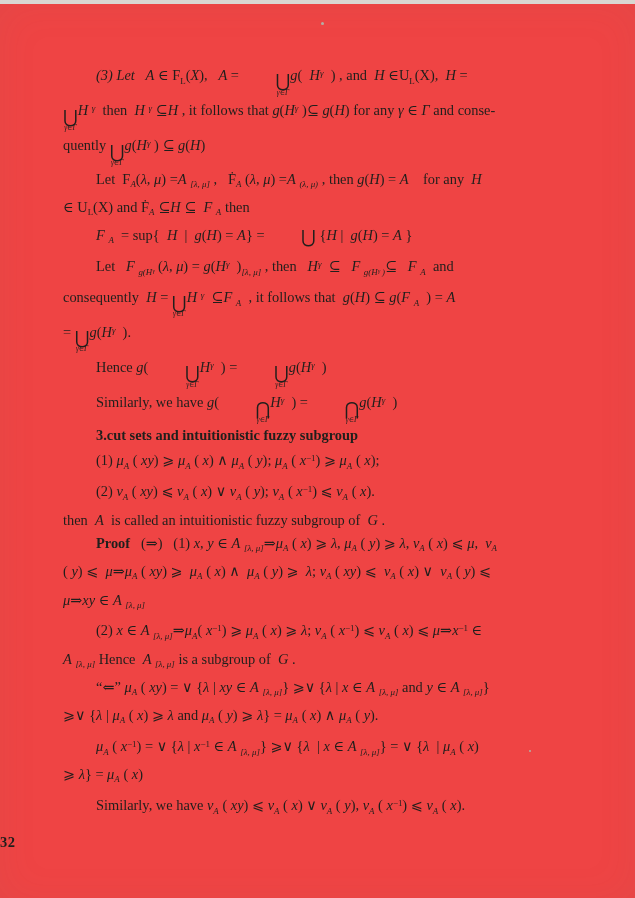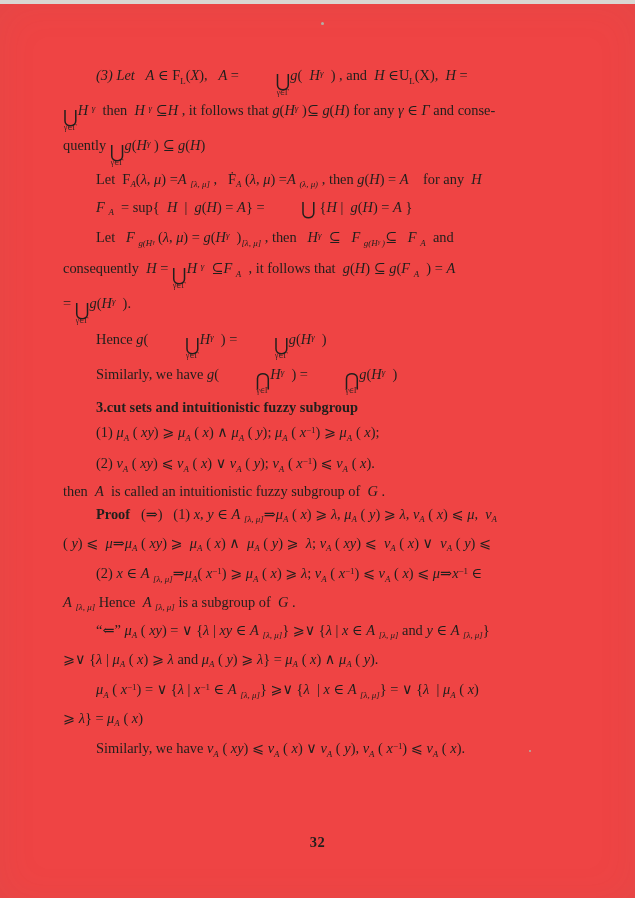--- a/index.html
+++ b/index.html
@@ -29,26 +29,25 @@
   .sup{font-size:0.62em;vertical-align:0.48em;}
   .sub.it,.sup.it{font-style:italic;}
   .bop{
     display:inline-flex;
     flex-direction:column;
     align-items:center;
     vertical-align:-0.5em;
     line-height:1;
   }
   .bop .sym{font-size:1.25em;line-height:0.9;}
-  .bop .und{font-size:0.5em;line-height:1.05;}
+  .bop .und{font-size:0.5em;font-style:italic;line-height:1.05;}
   .bop.solo{vertical-align:-0.18em;}
   .pagenum{
     position:absolute;
     left:0;right:0;top:830px;
-    text-align:center;
     font-size:14.5px;
     font-weight:700;
     letter-spacing:0.5px;
   }
   .speck{
     position:absolute;
     border-radius:50%;
     background:#b3afa5;
   }
 </style>
@@ -56,32 +55,34 @@
 <body>
 
 <div class="page">
   <div class="speck" style="left:321px;top:18px;width:3px;height:3px;"></div>
   <div class="speck" style="left:529px;top:746px;width:2px;height:2px;"></div>
   <div class="content">
       <div class="line ind"><span class="it">(3) Let</span>   <span class="it">A</span> ∈ F<span class="sub">L</span>(<span class="it">X</span>),   <span class="it">A</span> = <span class="bop"><span class="sym">⋃</span><span class="und">γ∈Γ</span></span><span class="it">g</span>(  <span class="it">H</span><span class="sup it">γ</span>  ) , and  <span class="it">H</span> ∈U<span class="sub">L</span>(X),  <span class="it">H</span> =</div>
       <div class="line"><span class="bop"><span class="sym">⋃</span><span class="und">γ∈Γ</span></span><span class="it">H</span> <span class="sup it">γ</span>  then  <span class="it">H</span> <span class="sup it">γ</span> ⊆<span class="it">H</span> , it follows that <span class="it">g</span>(<span class="it">H</span><span class="sup it">γ</span> )⊆ <span class="it">g</span>(<span class="it">H</span>) for any <span class="it">γ</span> ∈ <span class="it">Γ</span> and conse-</div>
       <div class="line">quently <span class="bop"><span class="sym">⋃</span><span class="und">γ∈Γ</span></span><span class="it">g</span>(<span class="it">H</span><span class="sup it">γ</span> ) ⊆ <span class="it">g</span>(<span class="it">H</span>)</div>
       <div class="line ind">Let  F<span class="sub it">A</span>(<span class="it">λ</span>, <span class="it">μ</span>) =<span class="it">A</span> <span class="sub it">[λ, μ]</span> ,   Ḟ<span class="sub it">A</span> (<span class="it">λ</span>, <span class="it">μ</span>) =<span class="it">A</span> <span class="sub it">(λ, μ)</span> , then <span class="it">g</span>(<span class="it">H</span>) = <span class="it">A</span>    for any  <span class="it">H</span></div>
+      <div class="line">∈ U<span class="sub">L</span>(X) and Ḟ<span class="sub it">A</span> ⊆<span class="it">H</span> ⊆  <span class="it">F</span> <span class="sub it">A</span> then</div>
       <div class="line ind"><span class="it">F</span> <span class="sub it">A</span>  = sup{  <span class="it">H</span>  |  <span class="it">g</span>(<span class="it">H</span>) = <span class="it">A</span>} = <span class="bop solo"><span class="sym">⋃</span></span> {<span class="it">H</span> |  <span class="it">g</span>(<span class="it">H</span>) = <span class="it">A</span> }</div>
       <div class="line ind">Let   <span class="it">F</span> <span class="sub it">g(Hᵞ</span> (<span class="it">λ</span>, <span class="it">μ</span>) = <span class="it">g</span>(<span class="it">H</span><span class="sup it">γ</span>  )<span class="sub it">[λ, μ]</span> , then   <span class="it">H</span><span class="sup it">γ</span>  ⊆   <span class="it">F</span> <span class="sub it">g(Hᵞ )</span>⊆   <span class="it">F</span> <span class="sub it">A</span>  and</div>
       <div class="line">consequently  <span class="it">H</span> = <span class="bop"><span class="sym">⋃</span><span class="und">γ∈Γ</span></span><span class="it">H</span> <span class="sup it">γ</span>  ⊆<span class="it">F</span> <span class="sub it">A</span>  , it follows that  <span class="it">g</span>(<span class="it">H</span>) ⊆ <span class="it">g</span>(<span class="it">F</span> <span class="sub it">A</span>  ) = <span class="it">A</span></div>
       <div class="line">= <span class="bop"><span class="sym">⋃</span><span class="und">γ∈Γ</span></span><span class="it">g</span>(<span class="it">H</span><span class="sup it">γ</span>  ).</div>
       <div class="line ind">Hence <span class="it">g</span>( <span class="bop"><span class="sym">⋃</span><span class="und">γ∈Γ</span></span><span class="it">H</span><span class="sup it">γ</span>  ) = <span class="bop"><span class="sym">⋃</span><span class="und">γ∈Γ</span></span><span class="it">g</span>(<span class="it">H</span><span class="sup it">γ</span>  )</div>
       <div class="line ind">Similarly, we have <span class="it">g</span>( <span class="bop"><span class="sym">⋂</span><span class="und">γ∈Γ</span></span><span class="it">H</span><span class="sup it">γ</span>  ) = <span class="bop"><span class="sym">⋂</span><span class="und">γ∈Γ</span></span><span class="it">g</span>(<span class="it">H</span><span class="sup it">γ</span>  )</div>
       <div class="line ind"><span class="bd">3.cut sets and intuitionistic fuzzy subgroup</span></div>
       <div class="line ind">(1) <span class="it">μ</span><span class="sub it">A</span> ( <span class="it">xy</span>) ⩾ <span class="it">μ</span><span class="sub it">A</span> ( <span class="it">x</span>) ∧ <span class="it">μ</span><span class="sub it">A</span> ( <span class="it">y</span>); <span class="it">μ</span><span class="sub it">A</span> ( <span class="it">x</span><span class="sup">−1</span>) ⩾ <span class="it">μ</span><span class="sub it">A</span> ( <span class="it">x</span>);</div>
       <div class="line ind">(2) <span class="it">ν</span><span class="sub it">A</span> ( <span class="it">xy</span>) ⩽ <span class="it">ν</span><span class="sub it">A</span> ( <span class="it">x</span>) ∨ <span class="it">ν</span><span class="sub it">A</span> ( <span class="it">y</span>); <span class="it">ν</span><span class="sub it">A</span> ( <span class="it">x</span><span class="sup">−1</span>) ⩽ <span class="it">ν</span><span class="sub it">A</span> ( <span class="it">x</span>).</div>
       <div class="line">then  <span class="it">A</span>  is called an intuitionistic fuzzy subgroup of  <span class="it">G</span> .</div>
       <div class="line ind"><span class="bd">Proof</span>   (⇒)   (1) <span class="it">x</span>, <span class="it">y</span> ∈ <span class="it">A</span> <span class="sub it">[λ, μ]</span>⇒<span class="it">μ</span><span class="sub it">A</span> ( <span class="it">x</span>) ⩾ <span class="it">λ</span>, <span class="it">μ</span><span class="sub it">A</span> ( <span class="it">y</span>) ⩾ <span class="it">λ</span>, <span class="it">ν</span><span class="sub it">A</span> ( <span class="it">x</span>) ⩽ <span class="it">μ</span>,  <span class="it">ν</span><span class="sub it">A</span></div>
       <div class="line">( <span class="it">y</span>) ⩽  <span class="it">μ</span>⇒<span class="it">μ</span><span class="sub it">A</span> ( <span class="it">xy</span>) ⩾  <span class="it">μ</span><span class="sub it">A</span> ( <span class="it">x</span>) ∧  <span class="it">μ</span><span class="sub it">A</span> ( <span class="it">y</span>) ⩾  <span class="it">λ</span>; <span class="it">ν</span><span class="sub it">A</span> ( <span class="it">xy</span>) ⩽  <span class="it">ν</span><span class="sub it">A</span> ( <span class="it">x</span>) ∨  <span class="it">ν</span><span class="sub it">A</span> ( <span class="it">y</span>) ⩽</div>
+      <div class="line"><span class="it">μ</span>⇒<span class="it">xy</span> ∈ <span class="it">A</span> <span class="sub it">[λ, μ]</span></div>
       <div class="line ind">(2) <span class="it">x</span> ∈ <span class="it">A</span> <span class="sub it">[λ, μ]</span>⇒<span class="it">μ</span><span class="sub it">A</span>( <span class="it">x</span><span class="sup">−1</span>) ⩾ <span class="it">μ</span><span class="sub it">A</span> ( <span class="it">x</span>) ⩾ <span class="it">λ</span>; <span class="it">ν</span><span class="sub it">A</span> ( <span class="it">x</span><span class="sup">−1</span>) ⩽ <span class="it">ν</span><span class="sub it">A</span> ( <span class="it">x</span>) ⩽ <span class="it">μ</span>⇒<span class="it">x</span><span class="sup">−1</span> ∈</div>
       <div class="line"><span class="it">A</span> <span class="sub it">[λ, μ]</span> Hence  <span class="it">A</span> <span class="sub it">[λ, μ]</span> is a subgroup of  <span class="it">G</span> .</div>
       <div class="line ind">“⇐” <span class="it">μ</span><span class="sub it">A</span> ( <span class="it">xy</span>) = ∨ {<span class="it">λ</span> | <span class="it">xy</span> ∈ <span class="it">A</span> <span class="sub it">[λ, μ]</span>} ⩾∨ {<span class="it">λ</span> | <span class="it">x</span> ∈ <span class="it">A</span> <span class="sub it">[λ, μ]</span> and <span class="it">y</span> ∈ <span class="it">A</span> <span class="sub it">[λ, μ]</span>}</div>
       <div class="line">⩾∨ {<span class="it">λ</span> | <span class="it">μ</span><span class="sub it">A</span> ( <span class="it">x</span>) ⩾ <span class="it">λ</span> and <span class="it">μ</span><span class="sub it">A</span> ( <span class="it">y</span>) ⩾ <span class="it">λ</span>} = <span class="it">μ</span><span class="sub it">A</span> ( <span class="it">x</span>) ∧ <span class="it">μ</span><span class="sub it">A</span> ( <span class="it">y</span>).</div>
       <div class="line ind"><span class="it">μ</span><span class="sub it">A</span> ( <span class="it">x</span><span class="sup">−1</span>) = ∨ {<span class="it">λ</span> | <span class="it">x</span><span class="sup">−1</span> ∈ <span class="it">A</span> <span class="sub it">[λ, μ]</span>} ⩾∨ {<span class="it">λ</span>  | <span class="it">x</span> ∈ <span class="it">A</span> <span class="sub it">[λ, μ]</span>} = ∨ {<span class="it">λ</span>  | <span class="it">μ</span><span class="sub it">A</span> ( <span class="it">x</span>)</div>
       <div class="line">⩾ <span class="it">λ</span>} = <span class="it">μ</span><span class="sub it">A</span> ( <span class="it">x</span>)</div>
       <div class="line ind">Similarly, we have <span class="it">ν</span><span class="sub it">A</span> ( <span class="it">xy</span>) ⩽ <span class="it">ν</span><span class="sub it">A</span> ( <span class="it">x</span>) ∨ <span class="it">ν</span><span class="sub it">A</span> ( <span class="it">y</span>), <span class="it">ν</span><span class="sub it">A</span> ( <span class="it">x</span><span class="sup">−1</span>) ⩽ <span class="it">ν</span><span class="sub it">A</span> ( <span class="it">x</span>).</div>
     </div>
   <div class="pagenum">32</div>
 </div>

